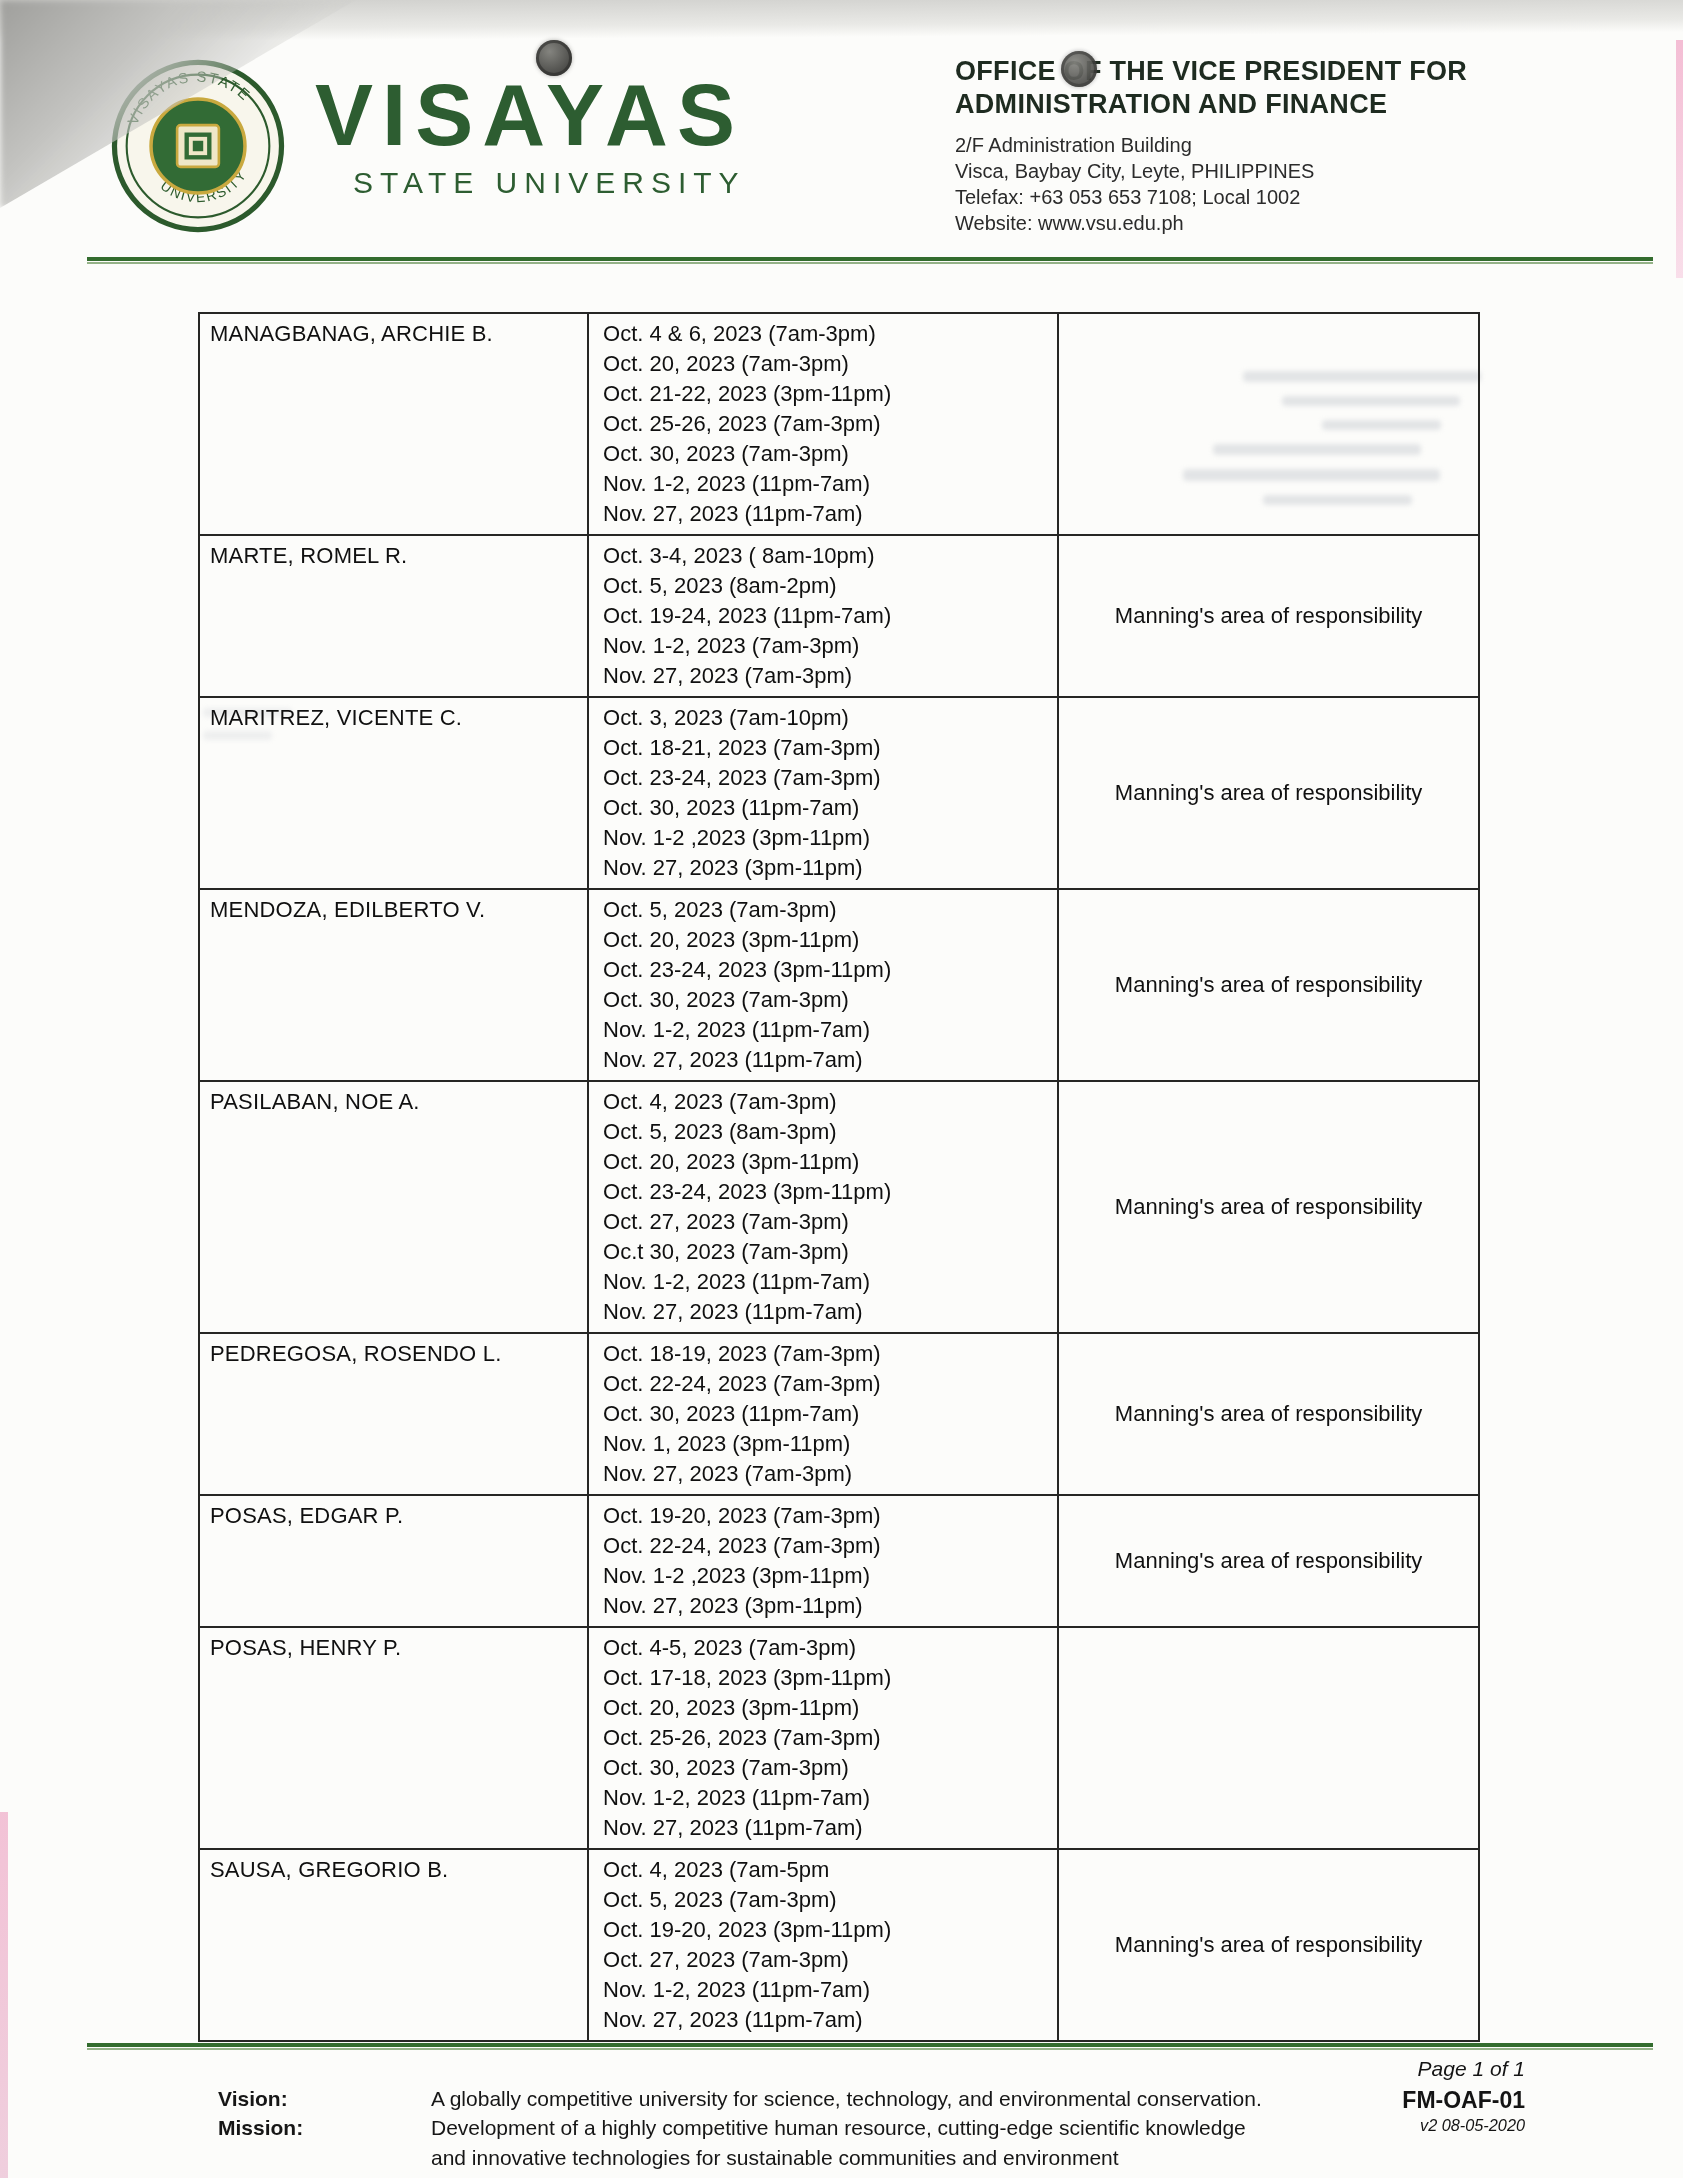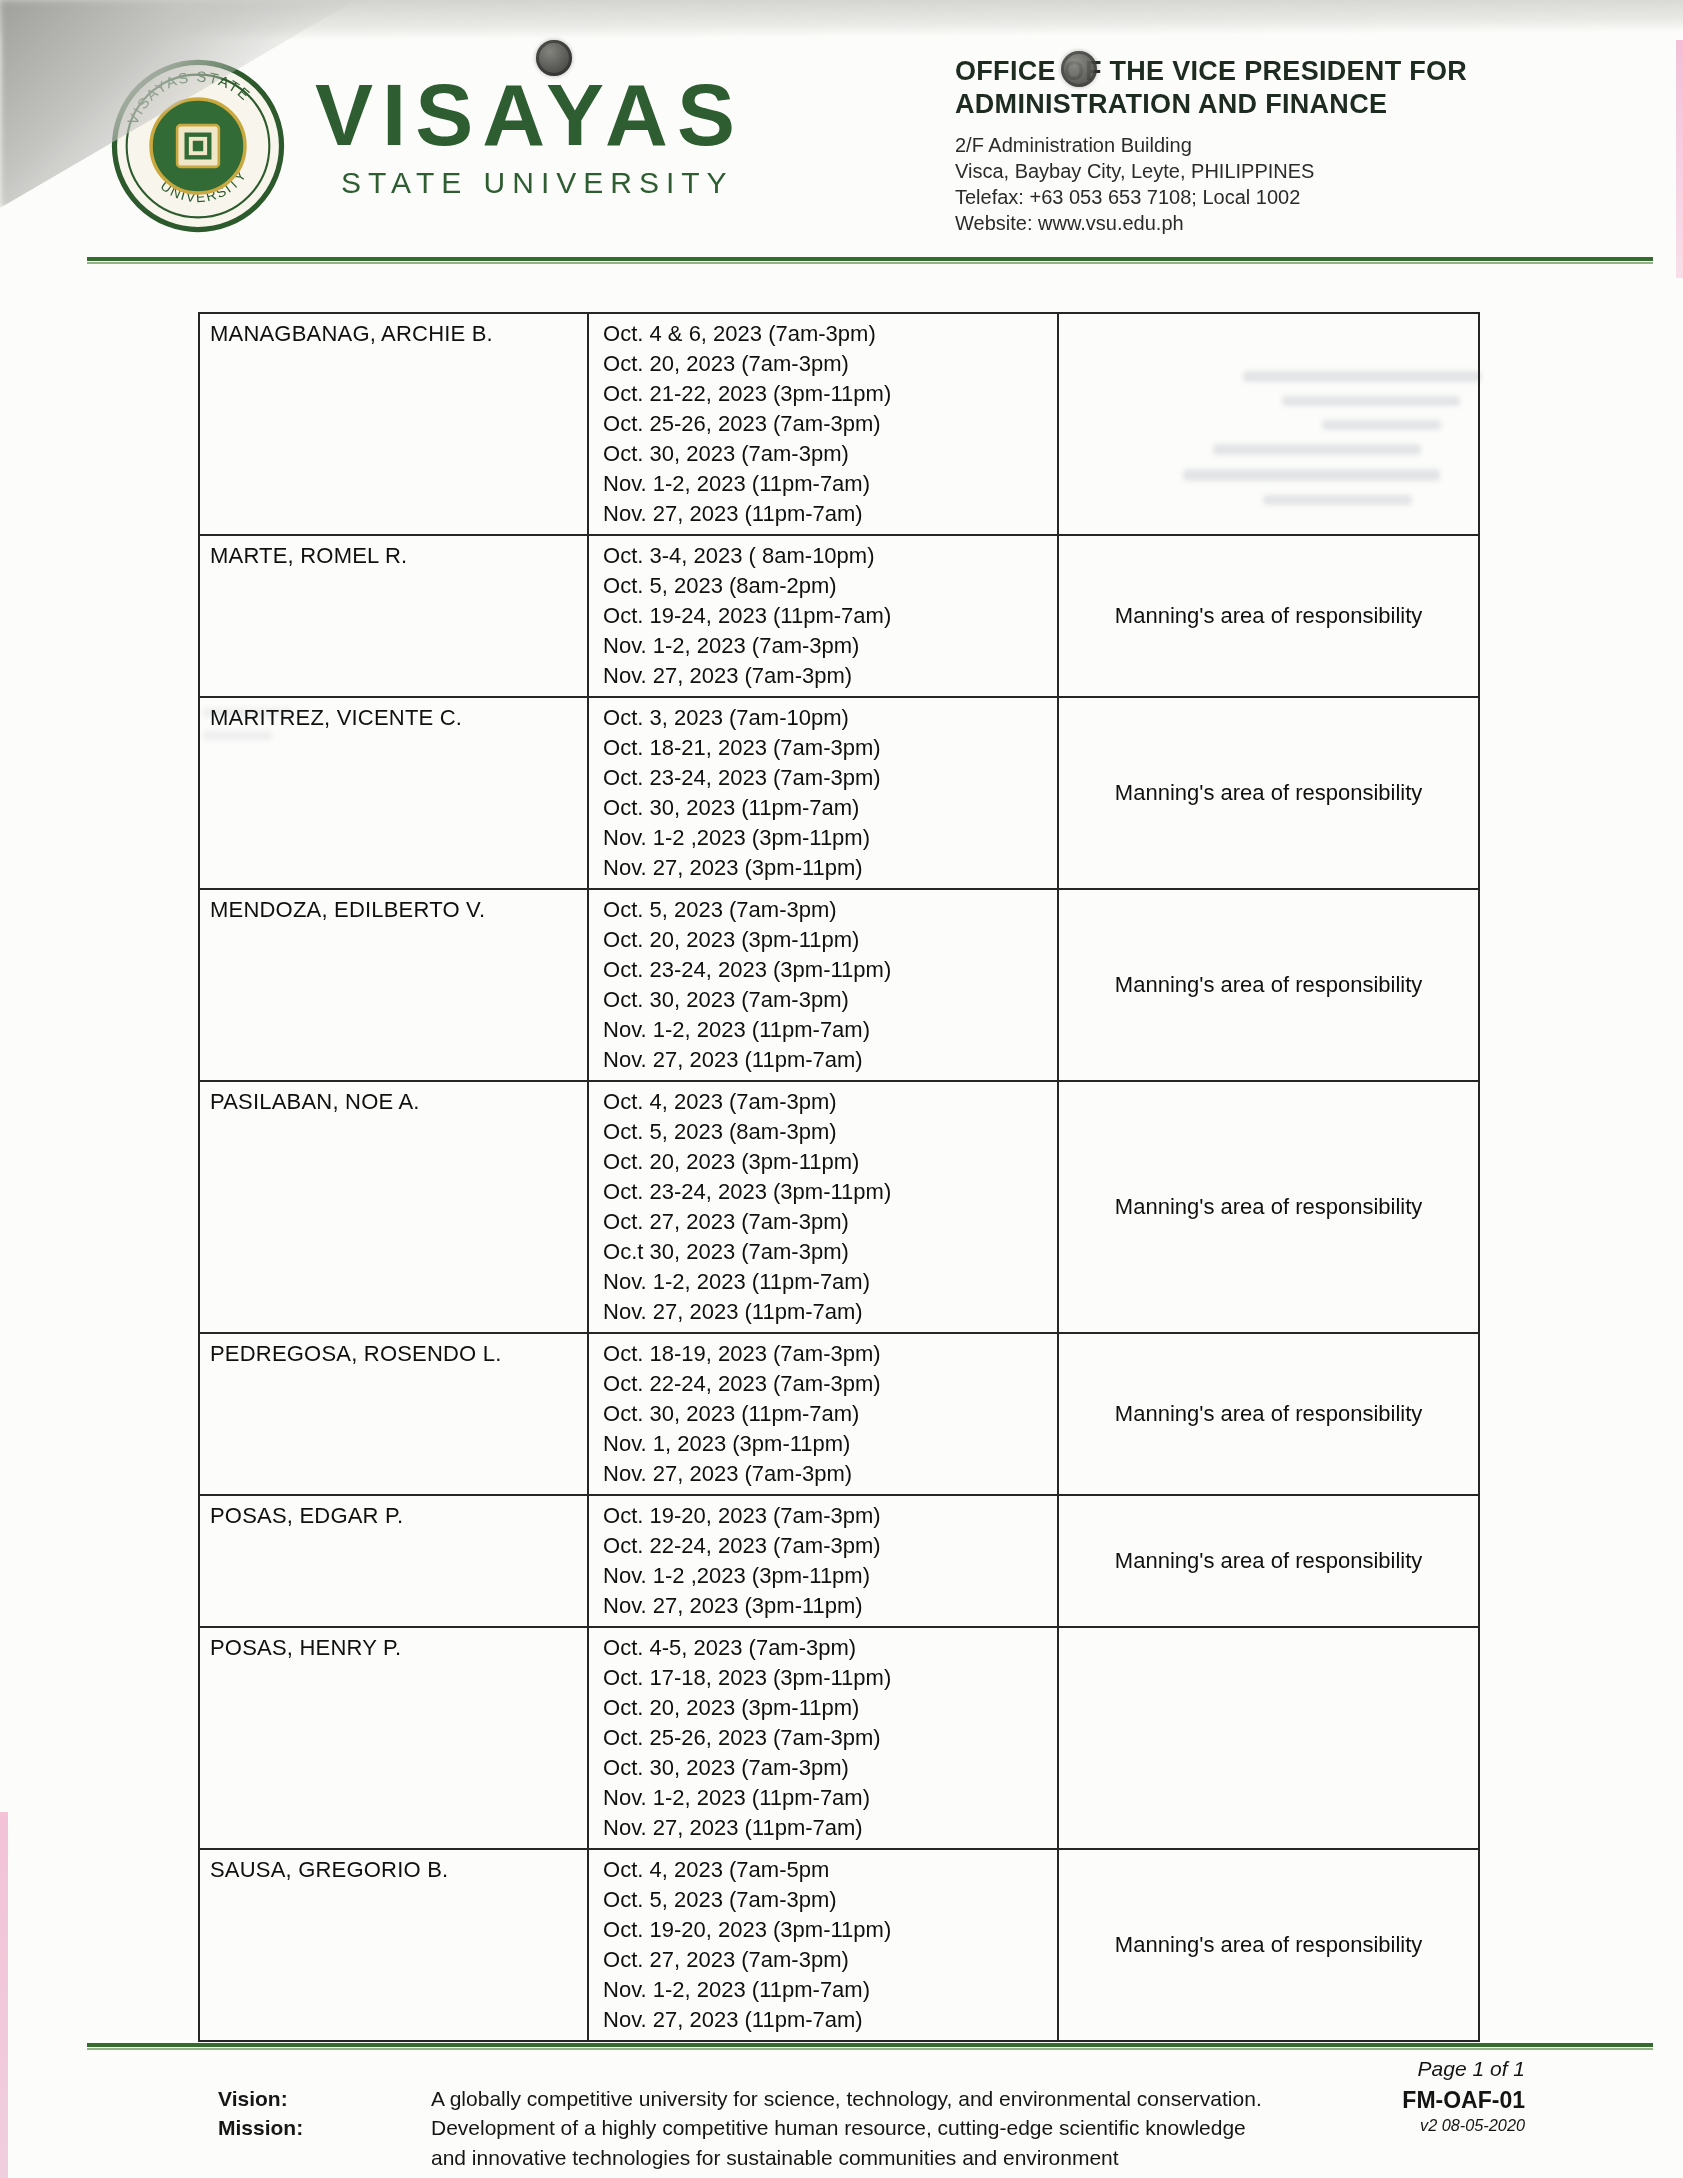--- a/index.html
+++ b/index.html
@@ -52,21 +52,21 @@
   }
   
   .seal { position:absolute; left:111px; top:59px; width:174px; height:174px; z-index:2; }
   .logo-text { position:absolute; left:315px; top:67px; z-index:2; }
   .visayas {
     font-size:87px; font-weight:bold; color:#2d5d31;
     letter-spacing:9px; line-height:95px;
   }
   .state-univ {
     font-size:30px; color:#2d5d31; letter-spacing:7px;
-    margin:4px 0 0 26px; font-weight:500;
+    margin:4px 0 0 38px; font-weight:500;
   }
   .office { position:absolute; left:955px; top:55px; width:653px; z-index:2; }
   .office-title {
     font-size:27px; font-weight:bold; color:#1e2b20; line-height:33px;
     letter-spacing:0.3px;
   }
   .office-contact { margin-top:11px; font-size:20px; color:#2b2b2b; line-height:26px; }
   
   .rule {
     position:absolute; left:87px; width:1566px; height:8px; z-index:2;

